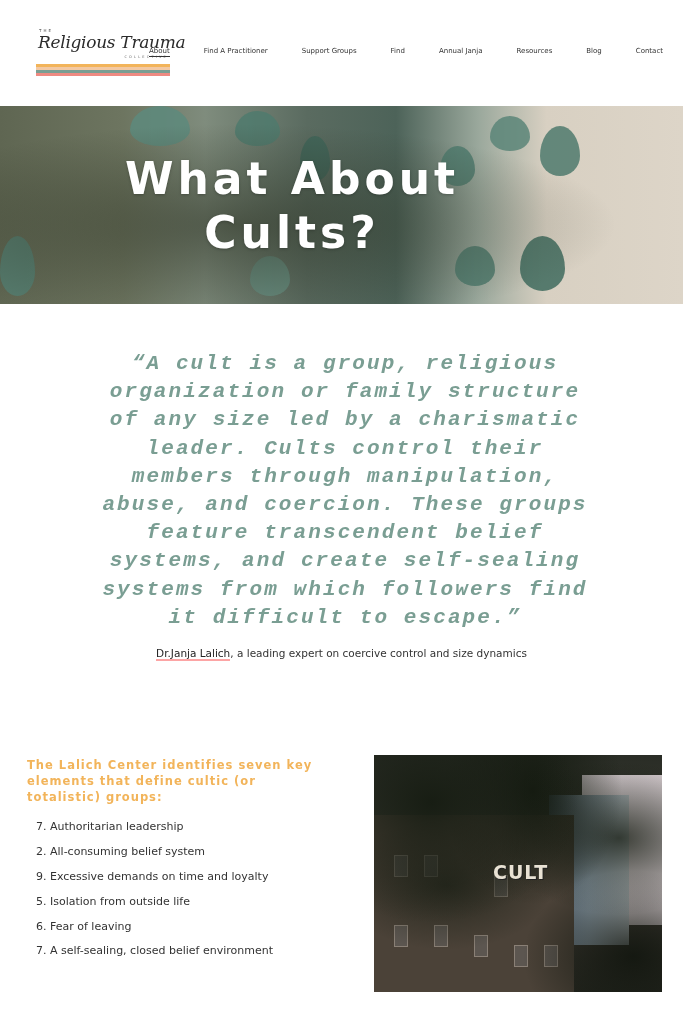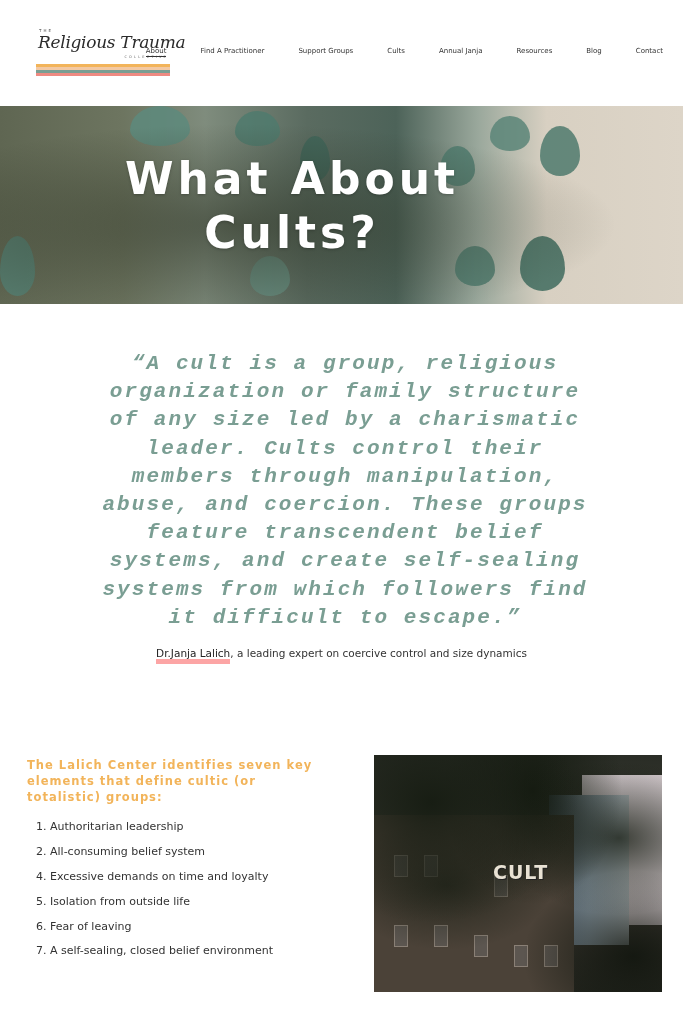--- a/index.html
+++ b/index.html
@@ -26,21 +26,21 @@
   .hero .shade { position: absolute; left: 0; top: 0; width: 100%; height: 100%;
     background: radial-gradient(ellipse at 35% 60%, rgba(40,45,30,0.55), rgba(0,0,0,0) 60%); }
   .hero-title { position: absolute; left: 0; top: 46px; width: 584px; text-align: center; color: #ffffff;
     font-family: "DejaVu Sans", sans-serif; font-weight: bold; font-size: 44px; line-height: 54px; letter-spacing: 4px;
     text-shadow: 0 1px 3px rgba(0,0,0,0.25); }
 
   
   .quote { position: absolute; left: 100px; top: 350px; width: 490px; text-align: center; color: #7a9e93;
     font-family: Liberation Mono, monospace; font-style: italic; font-weight: bold; font-size: 21px; line-height: 28.2px; letter-spacing: 2.1px; }
   .attribution { position: absolute; left: 0; top: 647px; width: 683px; text-align: center; font-size: 10.5px; color: #333; font-family: "DejaVu Sans", sans-serif; }
-  .attribution a { color: #222; text-decoration: none; border-bottom: 5px solid #fca5a5; }
+  .attribution a { color: #222; text-decoration: none; border-bottom: 2px solid #fca5a5; }
 
   
   .lalich-heading { position: absolute; left: 27px; top: 757px; width: 300px; color: #f2b45a; font-family: "DejaVu Sans", sans-serif; font-weight: bold; font-size: 11.5px; line-height: 16px; letter-spacing: 1px; }
   .elements-list { position: absolute; left: 36px; top: 820px; list-style: none; }
   .elements-list li { font-size: 11px; color: #333; height: 24.9px; line-height: 14px; font-family: "DejaVu Sans", sans-serif; white-space: nowrap; }
 
   .cult-photo { position: absolute; left: 374px; top: 755px; width: 288px; height: 237px; overflow: hidden;
     background: linear-gradient(180deg, #2a2d26 0%, #3a3a32 40%, #3a3630 70%, #24261f 100%); text-align: center; }
   .cult-photo .sky { position: absolute; right: 0; top: 20px; width: 80px; height: 150px; background: linear-gradient(180deg, #d9cfd3, #cfc5c8); }
   .cult-photo .tower { position: absolute; left: 175px; top: 40px; width: 80px; height: 150px; background: linear-gradient(90deg, #4a5a68, #8a9aa6 50%, #b7bfc4); }
@@ -66,21 +66,21 @@
       <div style="background:#f2b45a"></div>
       <div style="background:#f3c9a3"></div>
       <div style="background:#7a9e93"></div>
       <div style="background:#ee8a82"></div>
     </div>
   </div>
   <nav class="nav">
     <a href="#" class="active">About</a>
     <a href="#">Find A Practitioner</a>
     <a href="#">Support Groups</a>
-    <a href="#">Cults</a>
+    <a href="#">Find</a>
     <a href="#">Annual Janja</a>
     <a href="#">Resources</a>
     <a href="#">Blog</a>
     <a href="#">Contact</a>
   </nav>
 </div>
 
 <section class="hero">
   <div class="leaf" style="left:130px;top:0px;width:60px;height:40px;background:#5d8a7c;"></div>
   <div class="leaf" style="left:235px;top:5px;width:45px;height:35px;"></div>
@@ -99,23 +99,23 @@
   </h1>
 </section>
 
 <blockquote class="quote">“A cult is a group, religious organization or family structure of any size led by a charismatic leader. Cults control their members through manipulation, abuse, and coercion. These groups feature transcendent belief systems, and create self-sealing systems from which followers find it difficult to escape.”</blockquote>
 <p class="attribution">
   <a href="#">Dr.Janja Lalich</a><span>, a leading expert on coercive control and size dynamics</span>
 </p>
 
 <h3 class="lalich-heading">The Lalich Center identifies seven key elements that define cultic (or totalistic) groups:</h3>
 <ul class="elements-list">
-  <li>1. Authoritarian leadership</li>
+  <li>7. Authoritarian leadership</li>
   <li>2. All-consuming belief system</li>
-  <li>4. Excessive demands on time and loyalty</li>
+  <li>9. Excessive demands on time and loyalty</li>
   <li>5. Isolation from outside life</li>
   <li>6. Fear of leaving</li>
   <li>7. A self-sealing, closed belief environment</li>
 </ul>
 
 <div class="cult-photo">
   <div class="sky"></div>
   <div class="tower"></div>
   <div class="building">
     <div class="win" style="left:20px;top:40px;"></div>

